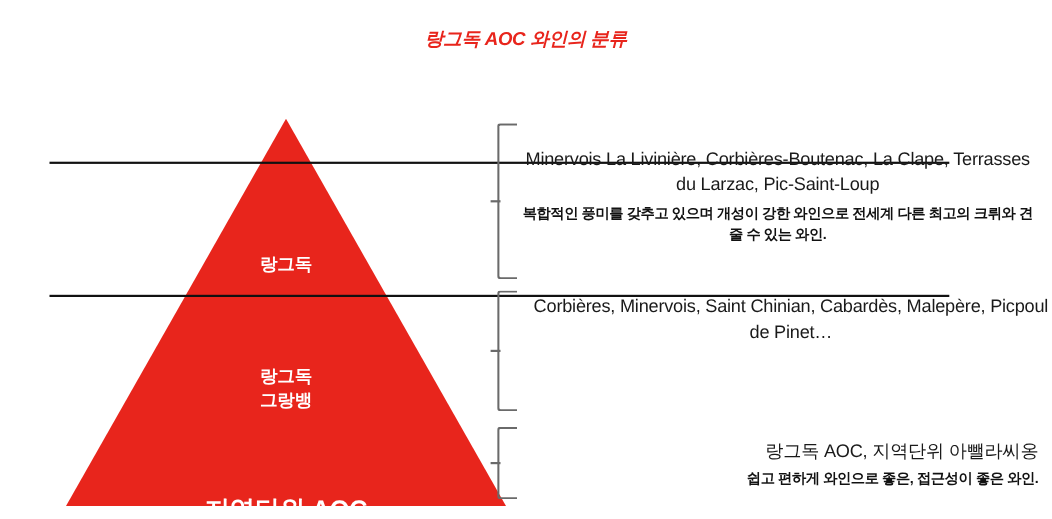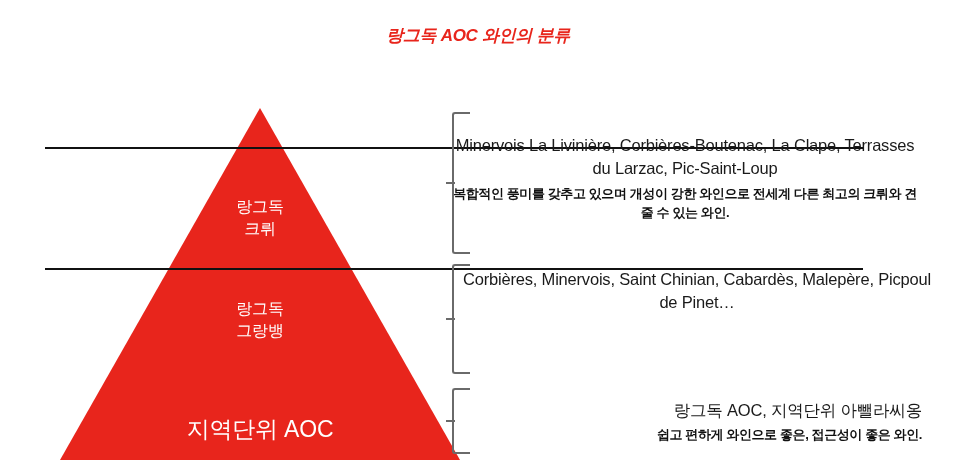--- a/index.html
+++ b/index.html
@@ -40,24 +40,25 @@
     left: 0;
     top: 0;
     width: 400px;
     height: 352px;
   }
   .tier-label {
     position: absolute;
     width: 400px;
     text-align: center;
     color: #ffffff;
-    font-weight: normal;
+    font-weight: bold;
     font-size: 16px;
     line-height: 1.35;
     letter-spacing: -0.2px;
+    margin-top: 34px;
   }
   #tier-label-1 { top: 88px; }
   #tier-label-2 { top: 190px; }
   #tier-label-3 { top: 306px; font-size: 23px; }
 
   .divider {
     position: absolute;
     height: 0;
     border-top: 2px solid #111111;
   }
@@ -82,21 +83,21 @@
     top: 50%;
     width: 9px;
     height: 0;
     border-top: 2px solid #6a6a6a;
     transform: translateY(-1px);
   }
 
   
   .text-block {
     position: absolute;
-    left: 448px;
+    left: 470px;
     width: 474px;
     text-align: center;
   }
   .main-text {
     font-size: 16.5px;
     color: #1a1a1a;
     line-height: 1.42;
     letter-spacing: -0.2px;
   }
   .sub-text {
@@ -116,21 +117,20 @@
 
 <div id="page-title">랑그독 AOC 와인의 분류</div>
 
 <div id="pyramid-area">
   <svg id="pyramid-shape" viewBox="0 0 400 352" preserveAspectRatio="none">
     <polygon points="200,0 400,352 0,352" fill="#e8251c"></polygon>
   </svg>
 
   <div class="tier-label" id="tier-label-1">
     <div>랑그독</div>
-    <div>크뤼</div>
   </div>
 
   <div class="tier-label" id="tier-label-2">
     <div>랑그독</div>
     <div>그랑뱅</div>
   </div>
 
   <div class="tier-label" id="tier-label-3">
     <div>지역단위 AOC</div>
   </div>

